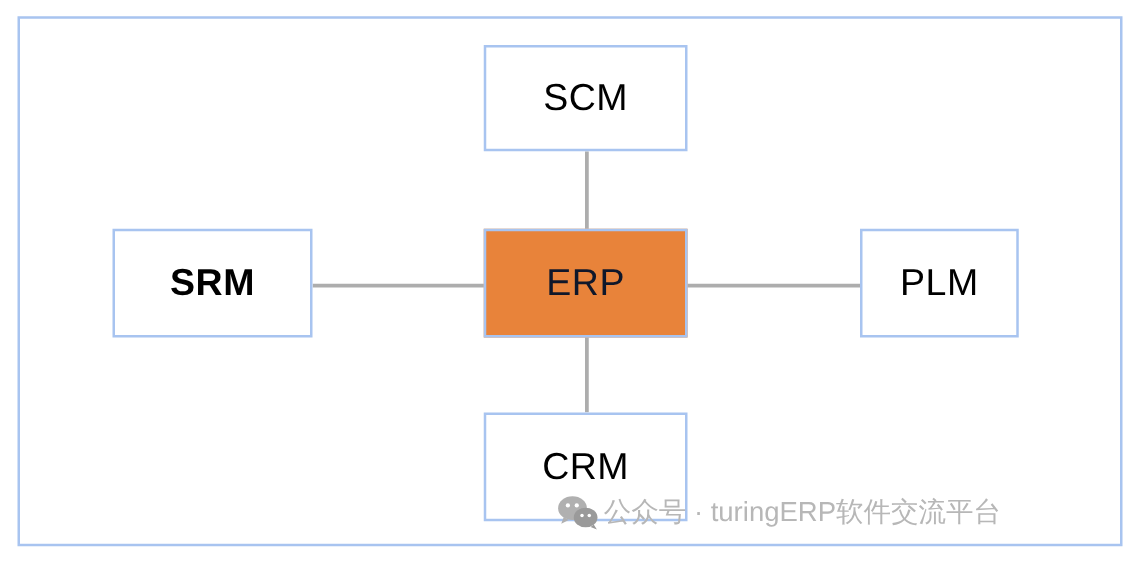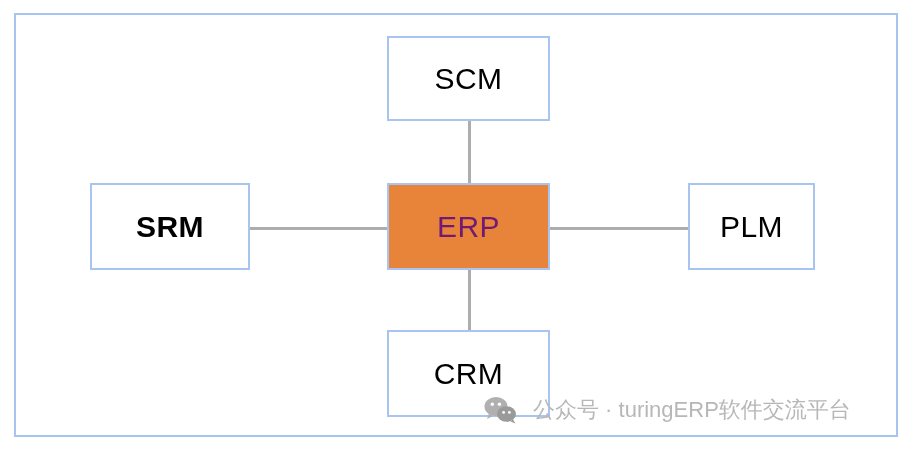--- a/index.html
+++ b/index.html
@@ -53,31 +53,31 @@
     font-size: 30px;
     line-height: 1;
     color: #000000;
     letter-spacing: 0.4px;
     white-space: nowrap;
   }
   .node.accent {
     background: #e8833a;
   }
   .node.accent .node-label {
-    color: #701a75;
+    color: #0f172a;
   }
 
   
   #watermark {
     position: absolute;
-    left: 484px;
+    left: 446px;
     top: 396px;
     display: flex;
     align-items: center;
-    gap: 15px;
+    gap: 3px;
     pointer-events: none;
   }
   #watermark .wechat-icon {
     width: 34px;
     height: 28px;
     display: block;
     flex: 0 0 auto;
   }
   #watermark .wm-text {
     font-size: 22px;

